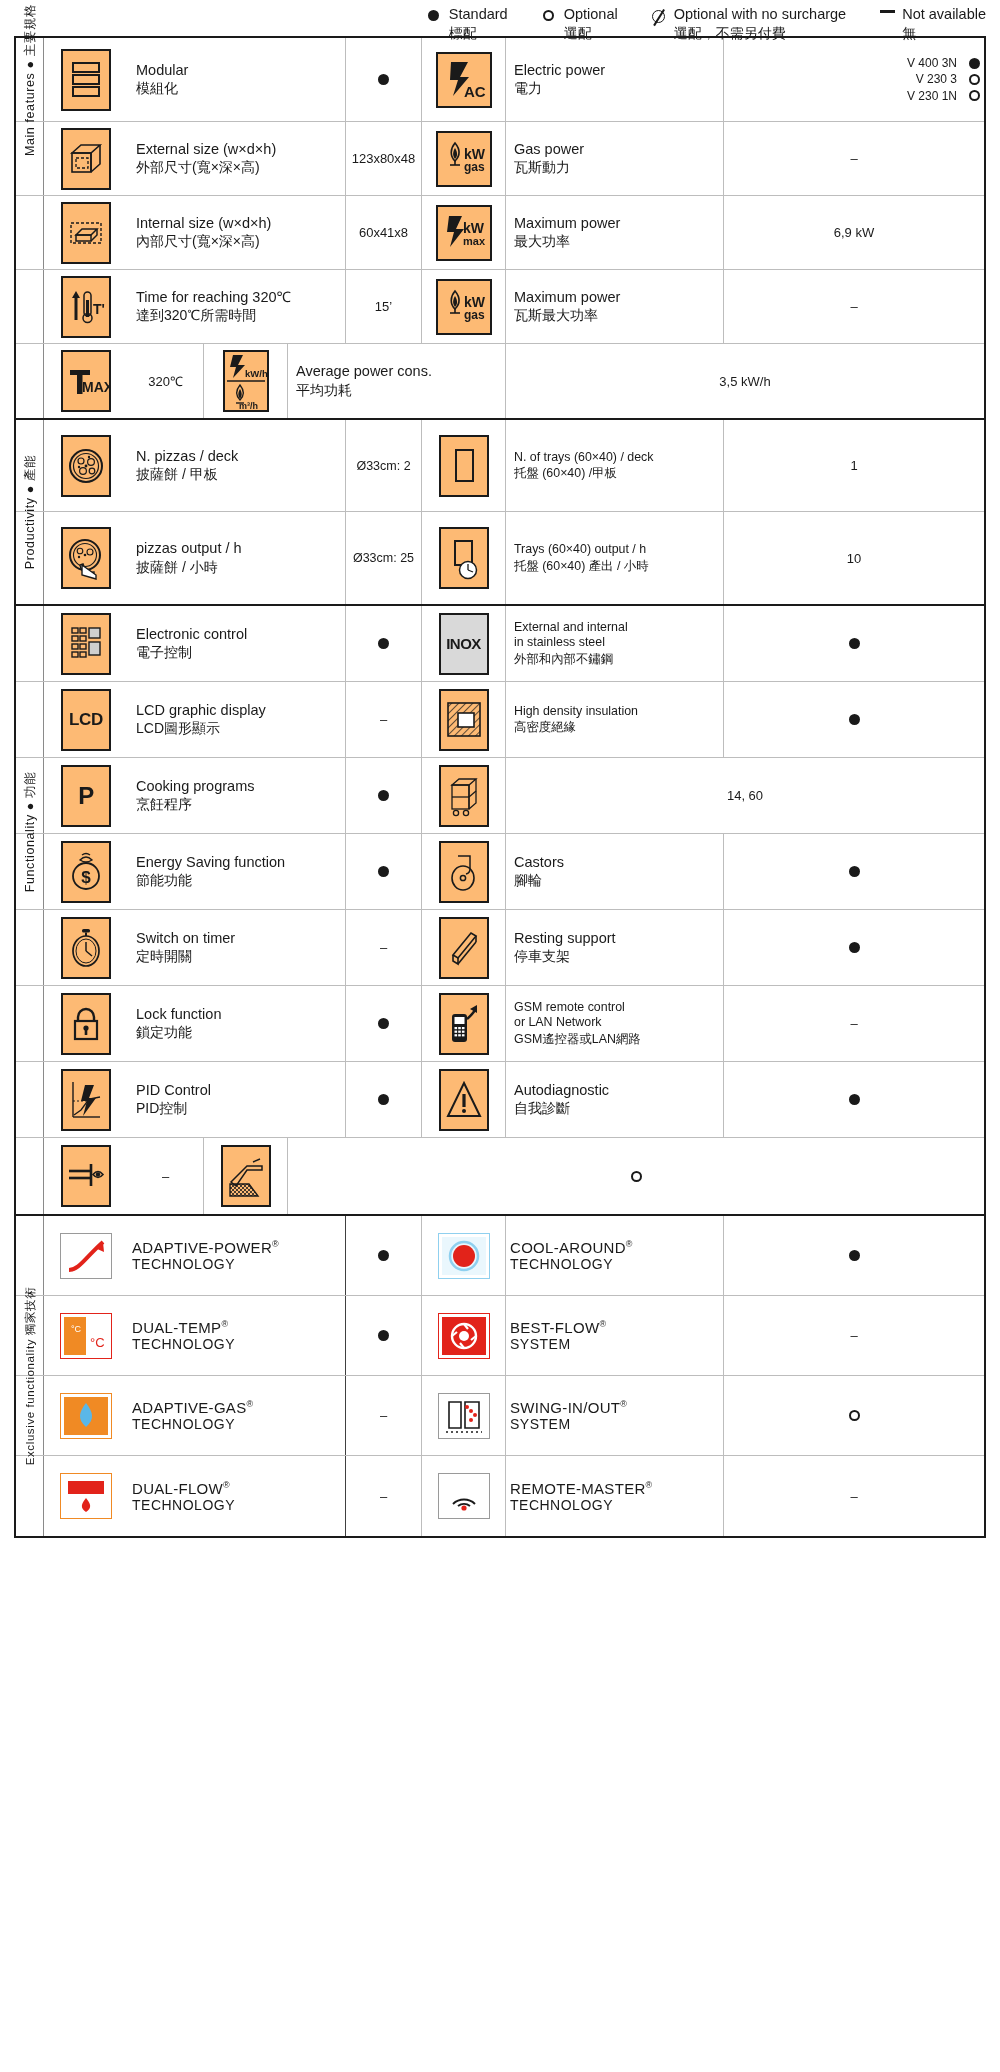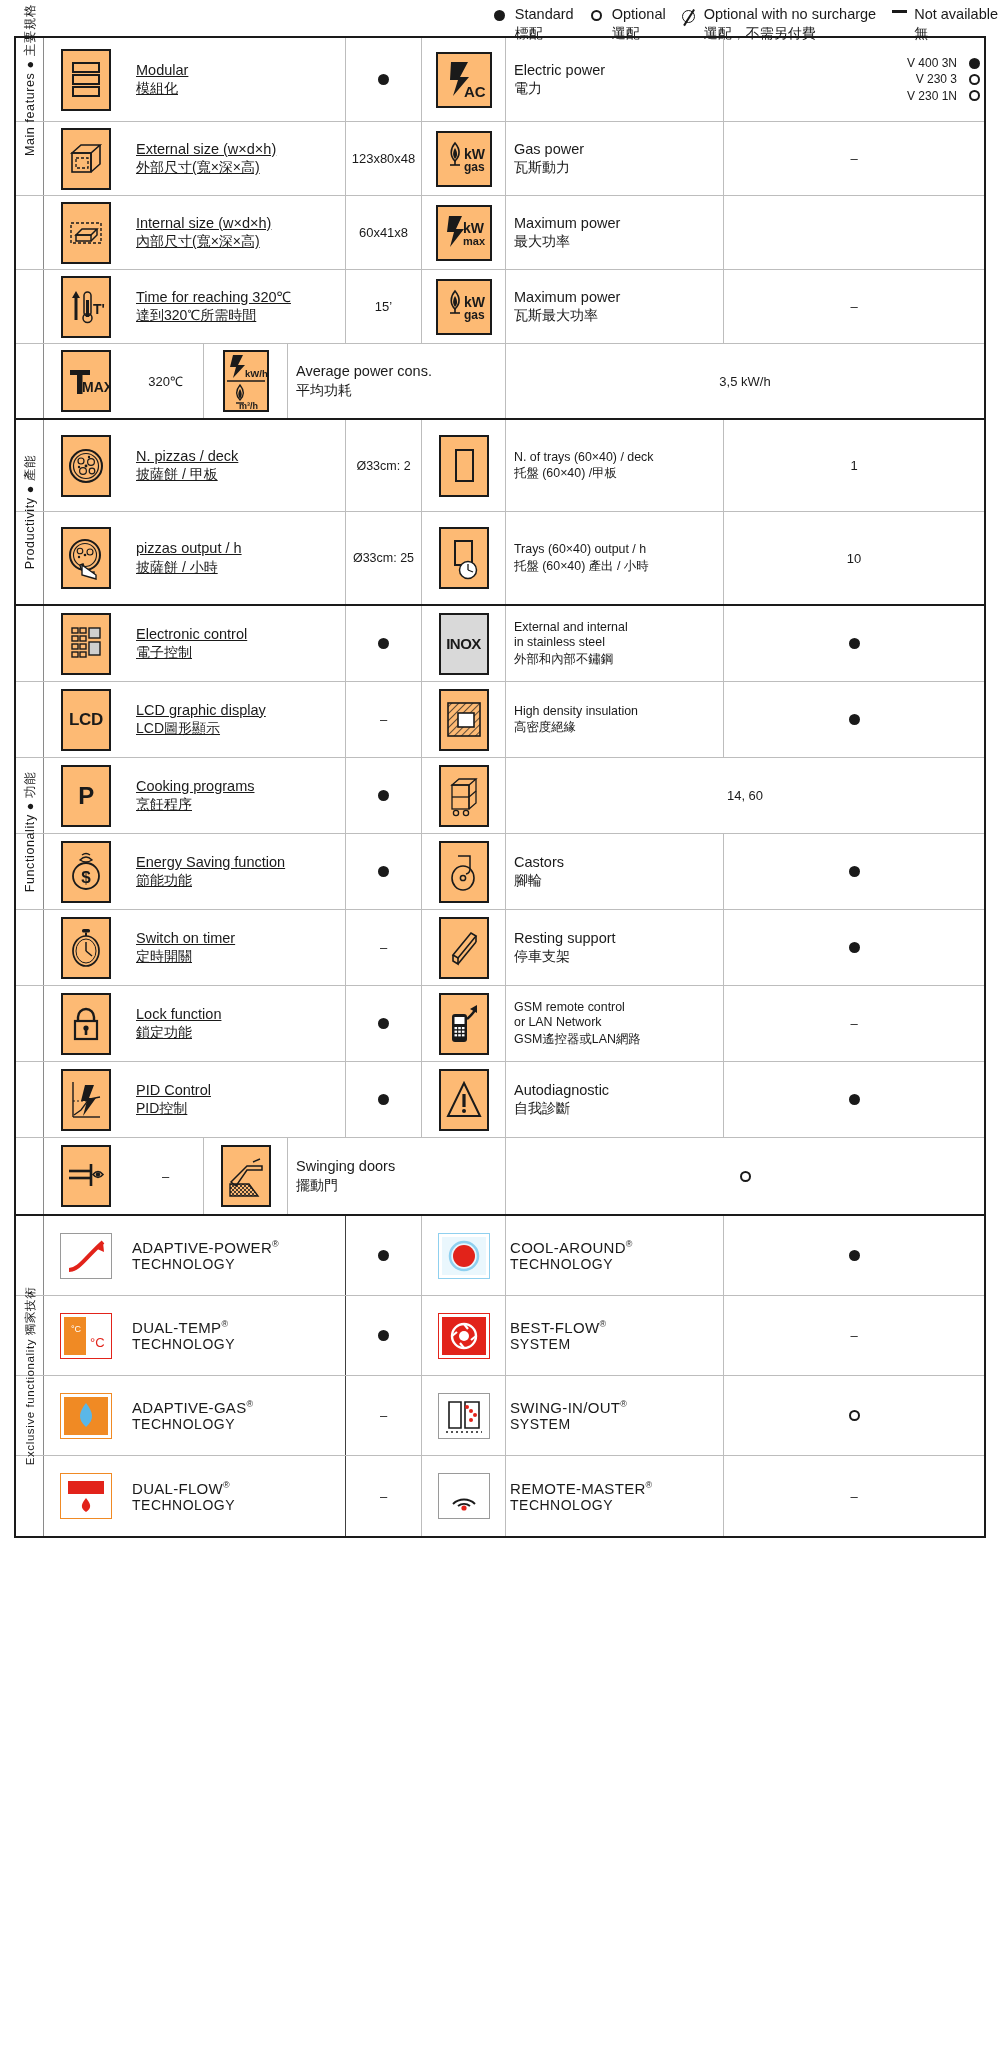--- a/index.html
+++ b/index.html
@@ -8,21 +8,21 @@
     background:#fff;
     font-family:"Liberation Sans", sans-serif;
     color:#1a1a1a;
     -webkit-font-smoothing:antialiased;
   }
   .page { width:1000px; height:2072px; position:relative; padding:0; }
 
   
   .legend {
     display:flex; justify-content:flex-end; align-items:flex-start;
-    gap:14px; padding:6px 2px 4px 0; height:36px;
+    gap:32px; padding:6px 14px 4px 0; height:36px;
   }
   .legend-item { display:flex; align-items:flex-start; gap:6px; }
   .legend-mark { width:18px; display:flex; justify-content:center; padding-top:4px; }
   .legend-text { font-size:11.5px; line-height:1.25; }
   .legend-text .en { display:block; white-space:nowrap; }
   .legend-text .zh { display:block; white-space:nowrap; }
 
   .dot-filled { width:11px;height:11px;border-radius:50%;background:#1a1a1a; display:inline-block;}
   .dot-open   { width:11px;height:11px;border-radius:50%;border:2.4px solid #1a1a1a; display:inline-block;}
   .dot-slash  { width:13px;height:13px;border-radius:50%;border:1.8px solid #1a1a1a; display:inline-block; position:relative;}
@@ -34,21 +34,21 @@
   .block { border-bottom:2.6px solid #1a1a1a; }
   .block:last-child { border-bottom:none; }
 
   .row { display:flex; border-bottom:1px solid #bdbdbd; min-height:74px; }
   .row:last-child { border-bottom:none; }
 
   
   .c-side  { width:28px; flex:0 0 28px; border-right:1.2px solid #8a8a8a; position:relative; }
   .c-icon  { width:84px; flex:0 0 84px; display:flex; align-items:center; justify-content:center; }
   .c-label { width:218px; flex:0 0 218px; display:flex; flex-direction:column; justify-content:center;
-             border-right:1px solid #bdbdbd; padding:2px 7px 2px 8px;text-decoration:underline; }
+             border-right:1px solid #bdbdbd; padding:2px 7px 2px 8px; }
   .c-val   { width:76px; flex:0 0 76px; display:flex; align-items:center; justify-content:center;
              border-right:1px solid #bdbdbd; font-size:13px; text-align:center; }
   .c-icon2 { width:84px; flex:0 0 84px; display:flex; align-items:center; justify-content:center;
              border-right:1px solid #bdbdbd;}
   .c-label2{ width:218px; flex:0 0 218px; display:flex; flex-direction:column; justify-content:center;
              border-right:1px solid #bdbdbd; padding:2px 4px 2px 8px; }
   .c-val2  { flex:1 1 auto; display:flex; align-items:center; justify-content:center;
              font-size:13px; text-align:center; }
 
   
@@ -254,20 +254,21 @@
               <polygon points="8,5 21,5 15,18 23,18 9,36 13,21 6,21" fill="#1a1a1a"></polygon>
               <text x="22" y="22" font-family="Liberation Sans" font-size="14" font-weight="bold" fill="#1a1a1a">kW</text>
               <text x="22" y="34" font-family="Liberation Sans" font-size="11" font-weight="bold" fill="#1a1a1a">max</text>
             </svg>
           </div>
         </div>
         <div class="c-label2">
           <span class="en">Maximum power</span>
           <span class="zh">最大功率</span>
         </div>
+        <div class="c-val2">6,9 kW</div>
       </div>
 
       <div class="row">
         <div class="c-side"></div>
         <div class="c-icon">
           <div class="ibox">
             <svg width="44" height="42" viewBox="0 0 44 42">
               <polygon points="8,12 12,5 16,12 13.5,12 13.5,34 10.5,34 10.5,12" fill="#1a1a1a"></polygon>
               <rect x="20" y="6" width="7" height="24" rx="3.5" fill="none" stroke="#1a1a1a" stroke-width="1.5"></rect>
               <circle cx="23.5" cy="32" r="4.5" fill="none" stroke="#1a1a1a" stroke-width="1.5"></circle>
@@ -706,24 +707,20 @@
                   <pattern id="net" width="4" height="4" patternUnits="userSpaceOnUse">
                 <path d="M0 0 L4 4 M4 0 L0 4" stroke="#1a1a1a" stroke-width="0.8"></path>
                   </pattern>
                 </defs>
               <polygon points="6,28 22,12 37,12 37,16 22,16 11,32" fill="none" stroke="#1a1a1a" stroke-width="1.5"></polygon>
               <polygon points="5,30 24,30 33,42 5,42" fill="url(#net)" stroke="#1a1a1a" stroke-width="1.4"></polygon>
               <line x1="28" y1="8" x2="35" y2="5" stroke="#1a1a1a" stroke-width="1.4"></line>
             </svg>
           </div>
         </div>
-        <div class="c-label2">
-          <span class="en">Swinging doors</span>
-          <span class="zh">擺動門</span>
-        </div>
         <div class="c-val2">
             <span class="dot-open"></span>
           </div>
       </div>
     </div>
 
     <div class="block">
 
       <div class="xrow">
         <div class="c-side">

